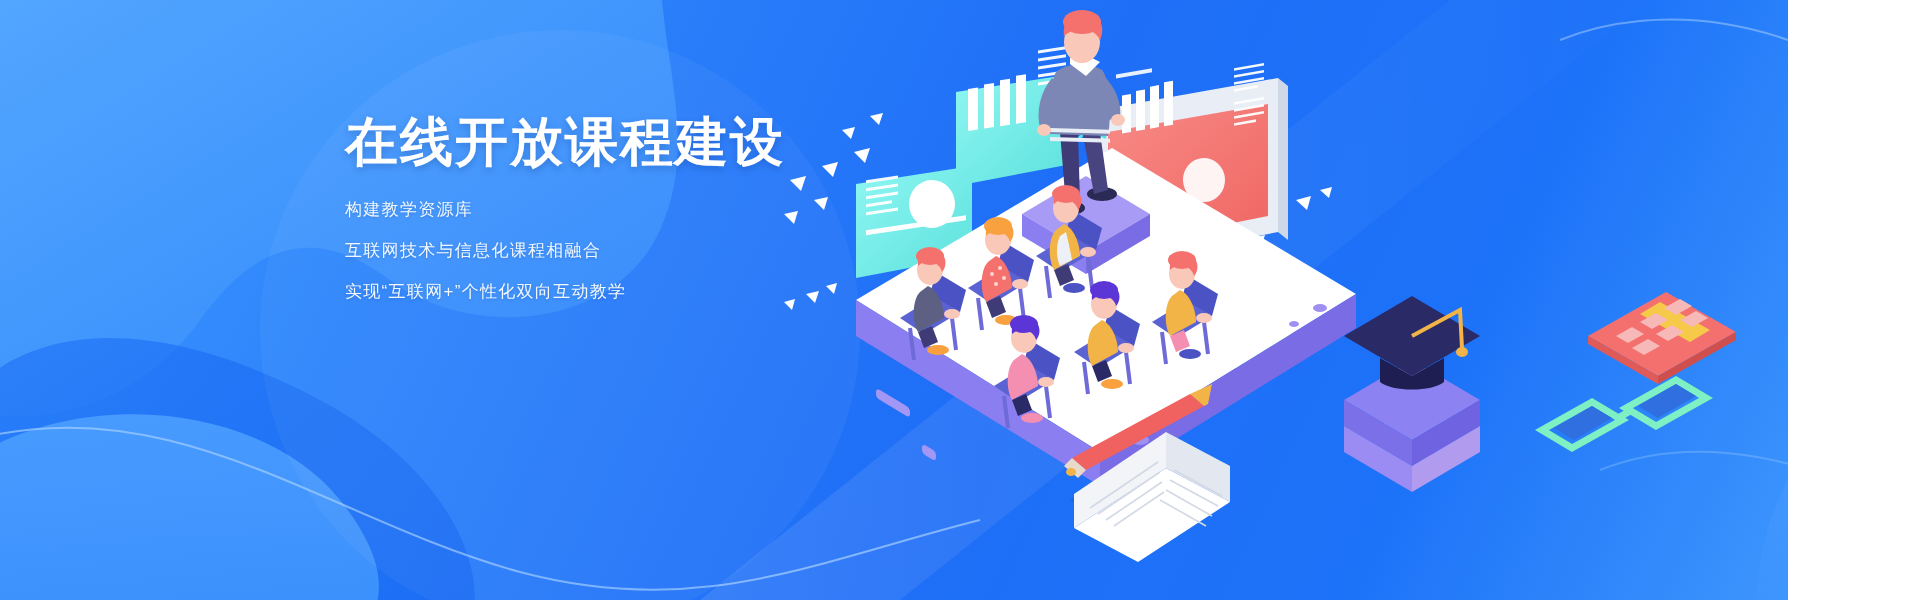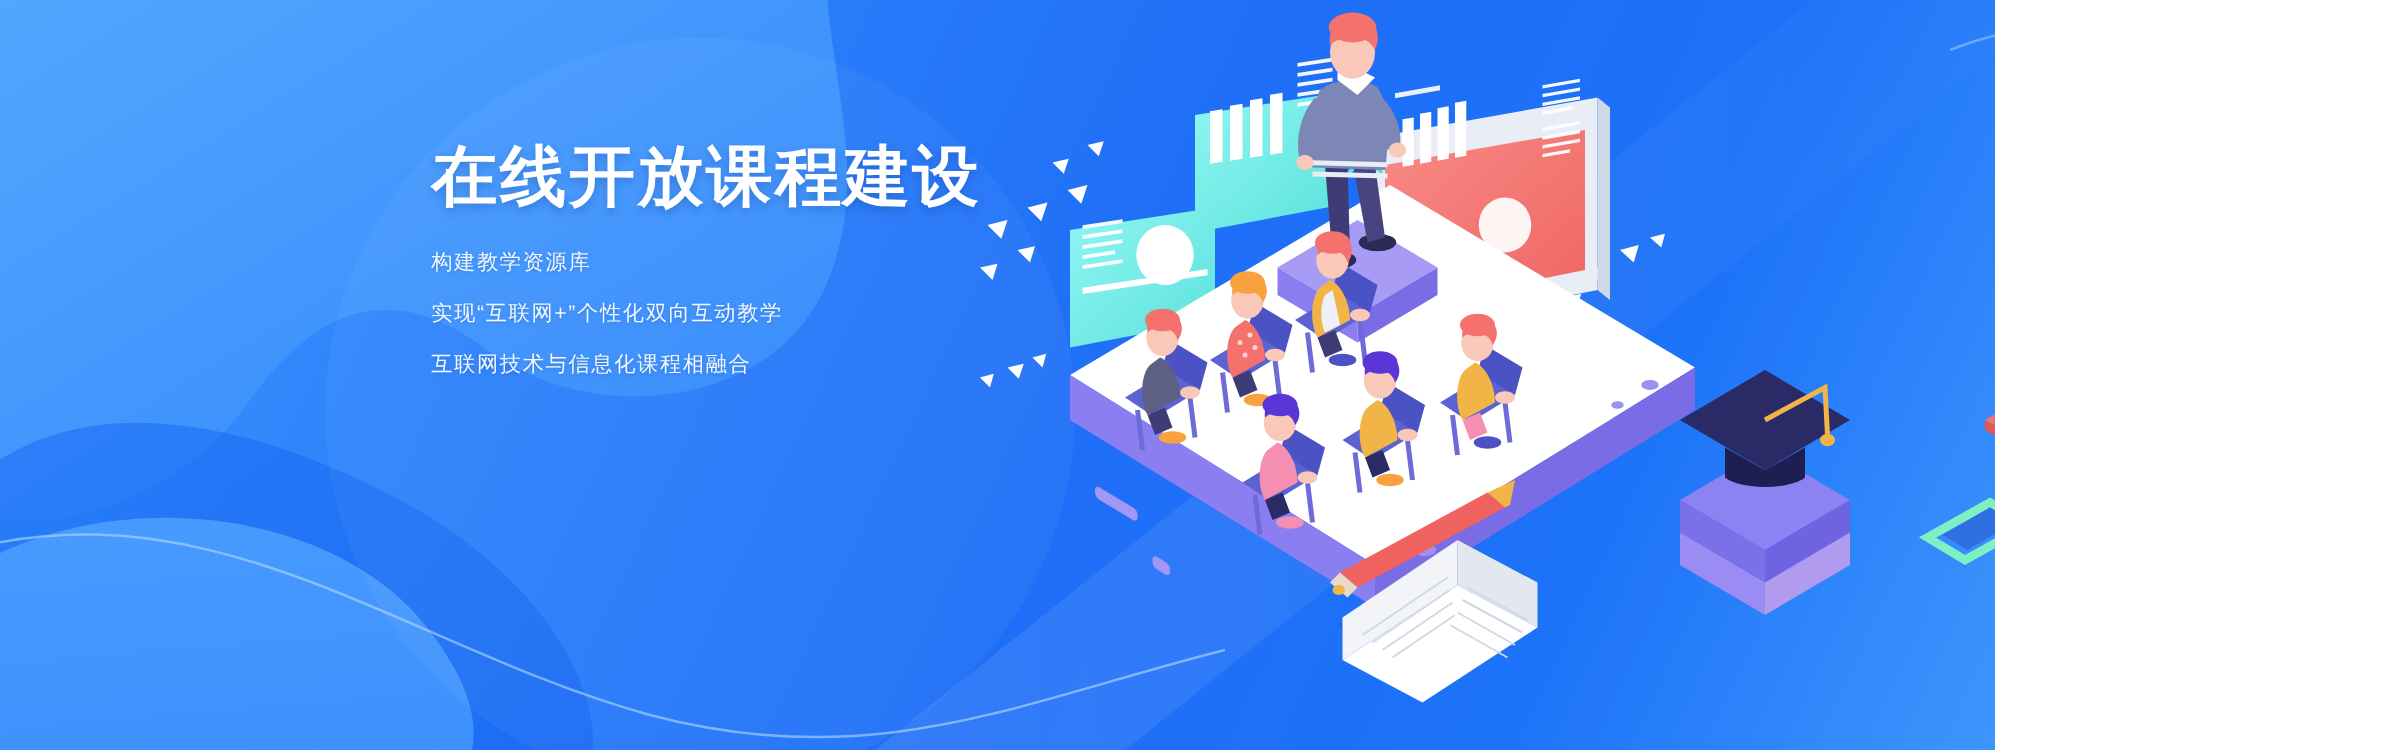--- a/index.html
+++ b/index.html
@@ -1,21 +1,21 @@
 <!DOCTYPE html>
 <html><head>
 <meta charset="utf-8">
 <title>Banner</title>
 <style>
   html,body{margin:0;padding:0;background:#fff;}
   body{font-family:"Liberation Sans","DejaVu Sans",sans-serif;}
 
   .banner{
     position:relative;
-    width:1596px;height:600px;
+    width:1788px;height:600px;
     overflow:hidden;
     background:linear-gradient(115deg,#3e9bff 0%,#2f86fb 22%,#1f6ef7 55%,#1c72f8 78%,#3d96fd 100%);
   }
 
   
   .bg-layer{position:absolute;inset:0;overflow:hidden;}
   .bg-layer svg{position:absolute;inset:0;width:1920px;height:600px;display:block;}
 
   
   .copy{
@@ -94,22 +94,22 @@
       <path d="M 1600 470 C 1700 430 1820 460 1920 520" fill="none" stroke="#a9d3ff" stroke-width="2" opacity="0.30"></path>
 
       <path d="M 700 600 L 1500 -40 L 1700 -40 L 900 600 Z" fill="url(#gSoft)"></path>
     </svg>
   </div>
 
   <div class="copy">
     <h1 class="hero-title">在线开放课程建设</h1>
     <div class="hero-lines">
       <div class="hero-line">构建教学资源库</div>
+      <div class="hero-line">互联网技术与信息化课程相融合</div>
       <div class="hero-line">实现“互联网+”个性化双向互动教学</div>
-      <div class="hero-line">互联网技术与信息化课程相融合</div>
     </div>
   </div>
 
   <div class="illustration">
     <svg viewBox="0 0 1160 600" xmlns="http://www.w3.org/2000/svg">
       <defs>
         <linearGradient id="cyScr" x1="0" y1="0" x2="1" y2="1">
           <stop offset="0%" stop-color="#8ff6f2"></stop>
             <stop offset="100%" stop-color="#5ce1dd"></stop>
         </linearGradient>

